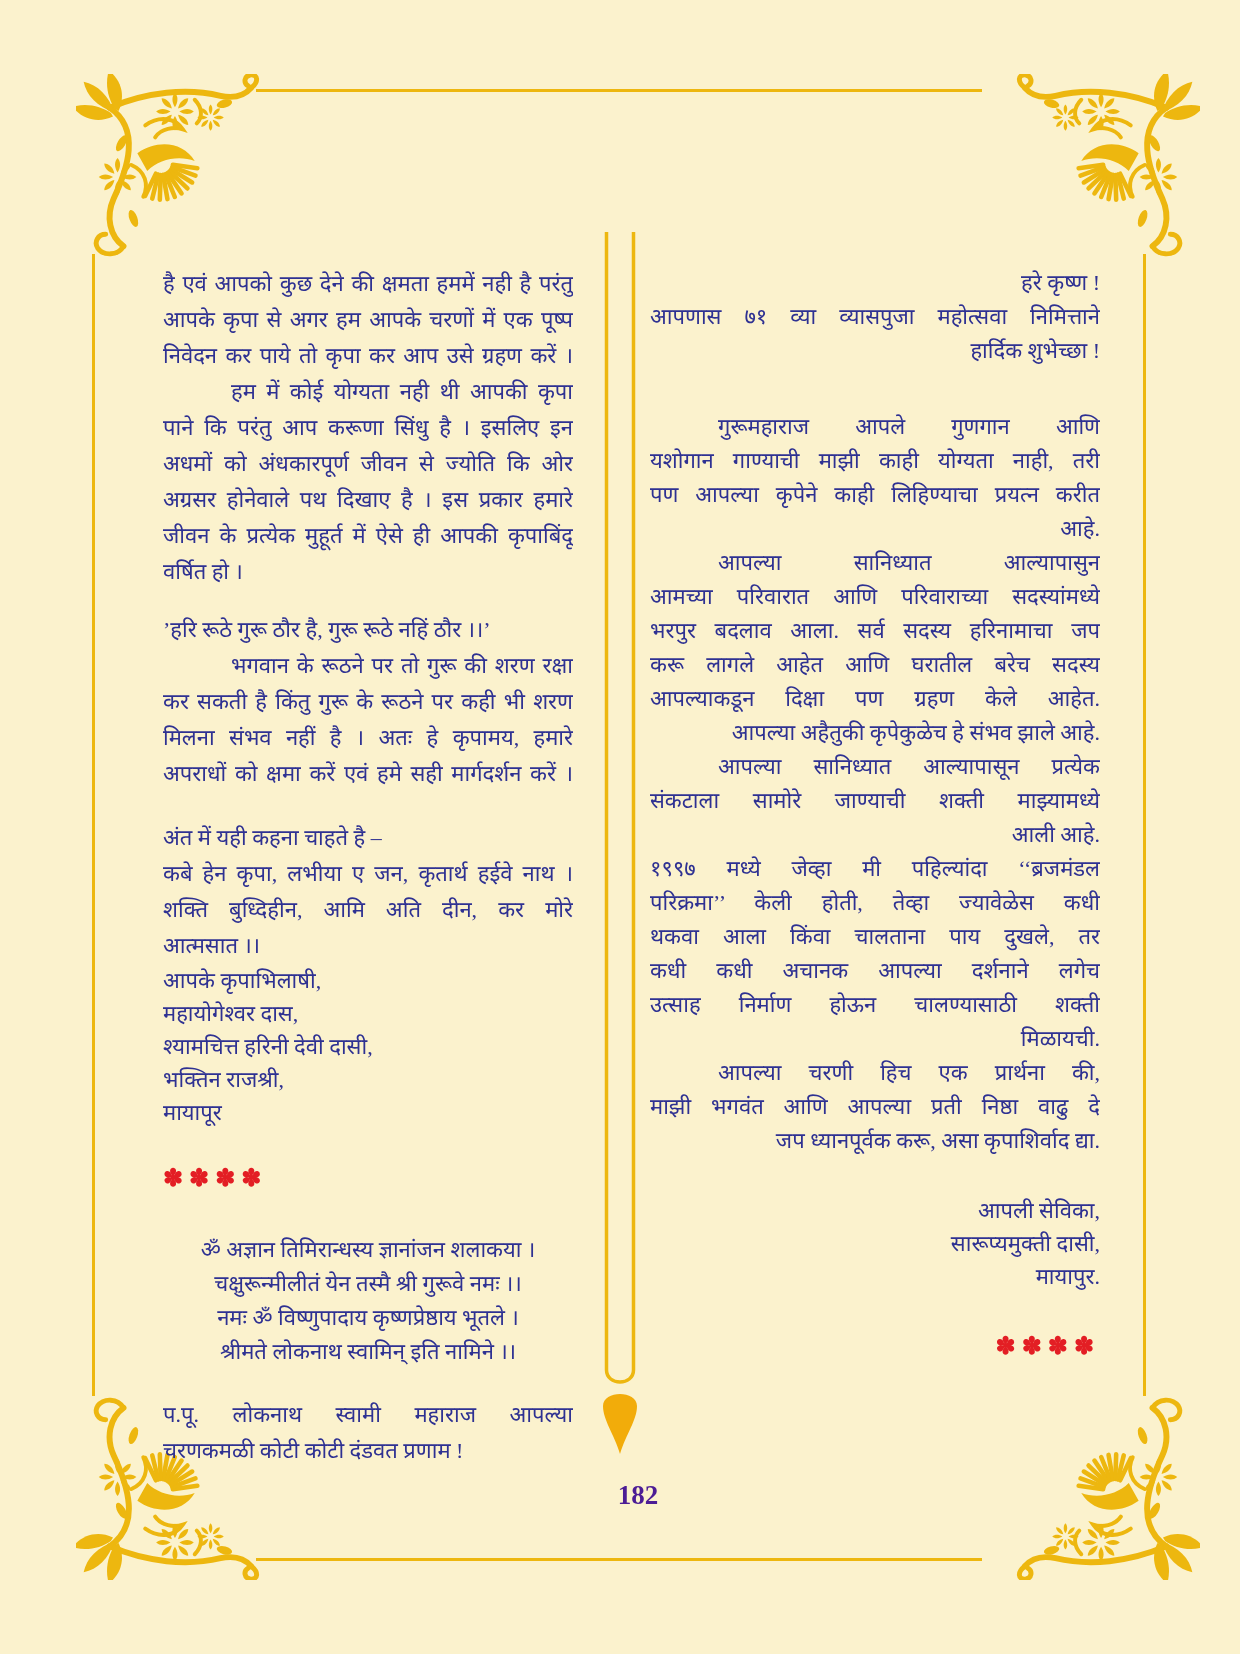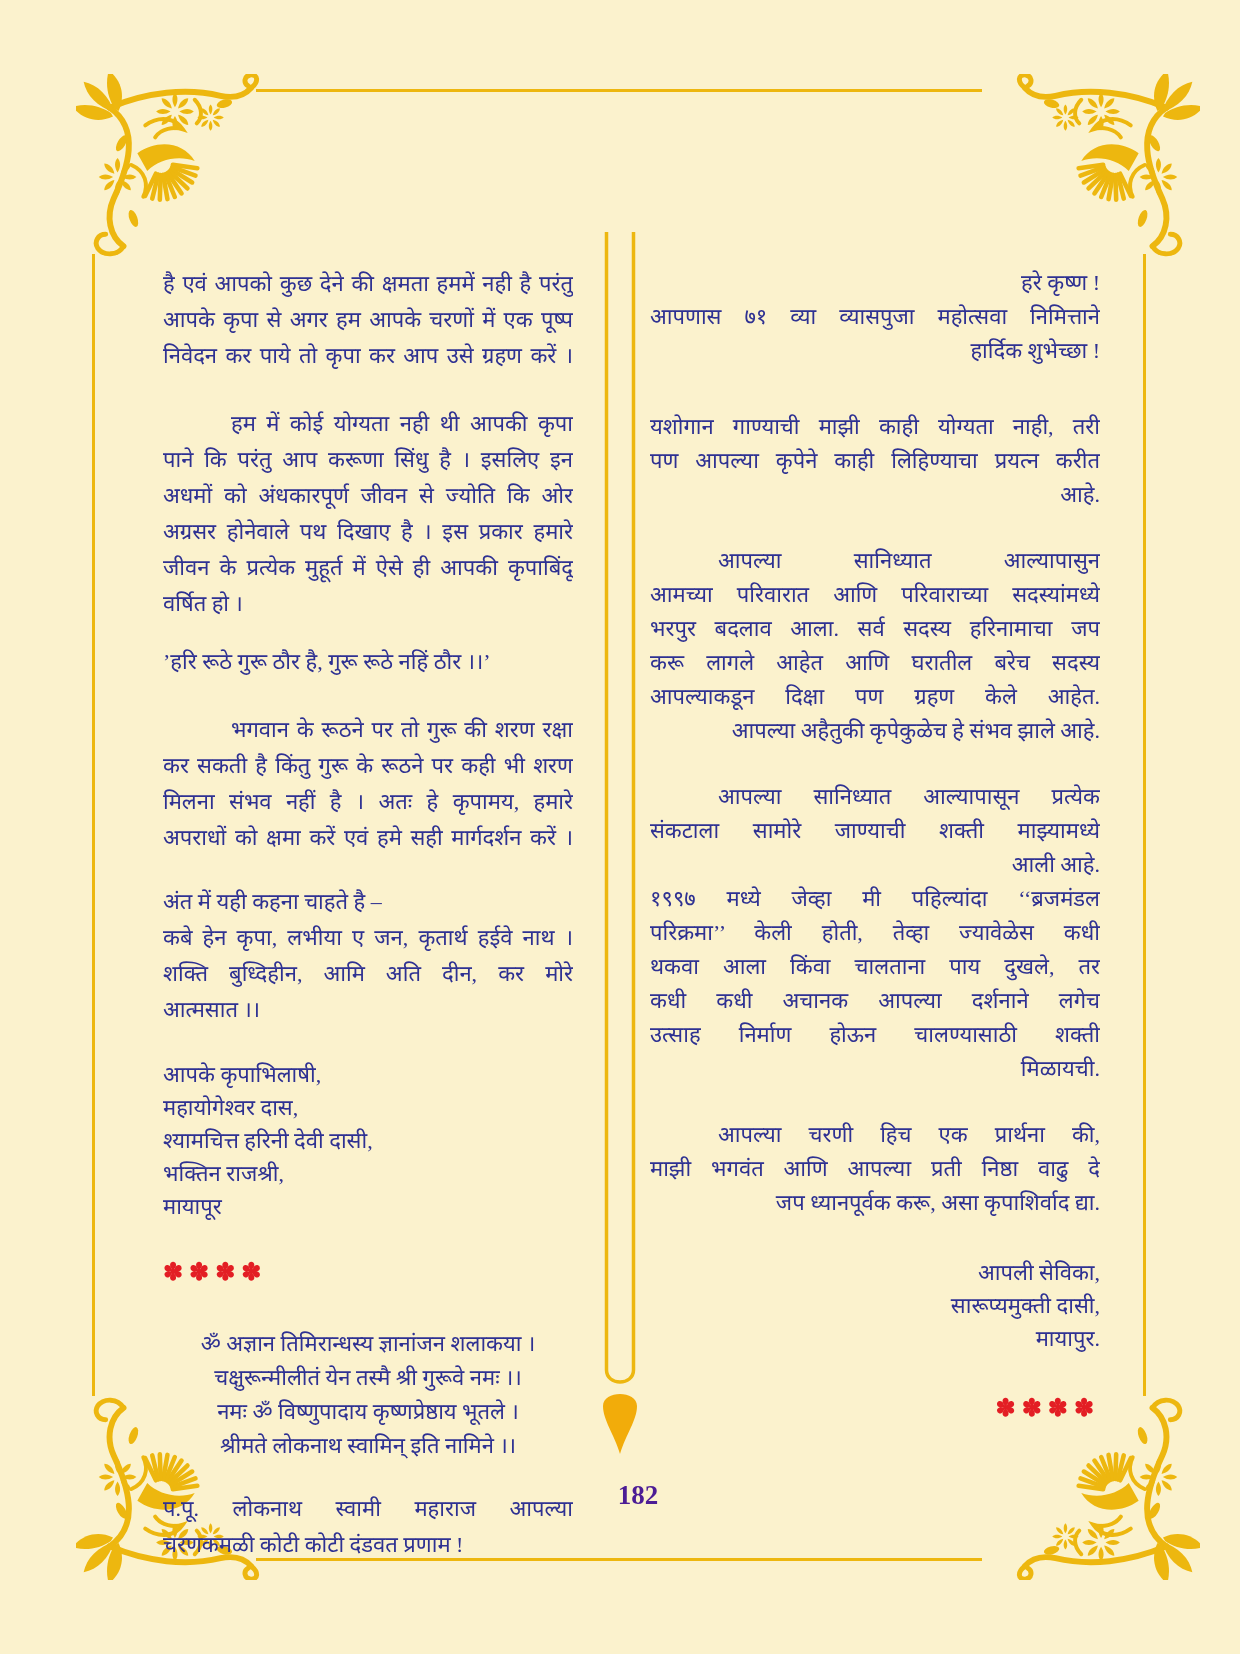--- a/index.html
+++ b/index.html
@@ -26,21 +26,21 @@
   .br{right:76px;bottom:74px;transform:scale(-1,-1);}
   
   .divider{position:absolute;left:594px;top:232px;}
   
   .col{position:absolute;top:266px;font-size:22px;}
   .col-left{left:163px;width:410px;}
   .col-right{left:650px;width:450px;}
   .line{height:36px;line-height:36px;overflow:hidden;white-space:normal;}
   .col-right .line{height:34px;line-height:34px;text-align:right;}
   .j{text-align:justify;text-align-last:justify;text-justify:inter-word;}
-  .ind{padding-left:68px;margin-top:32px;}
+  .ind{padding-left:68px;}
   .ctr{text-align:center;text-align-last:center;}
   .block-signature .line{height:33px;line-height:33px;}
   .block-invocation-verse .line{height:34px;line-height:34px;}
   .block-asterisk-separator .line{height:30px;line-height:30px;}
   .red{color:#E31E24;font-weight:bold;letter-spacing:6px;font-size:24px;}
   
   .pageno{
     position:absolute;left:0;top:1480px;width:100%;
     text-align:center;color:#4c1d95;font-weight:bold;font-size:27px;
   }
@@ -145,21 +145,21 @@
         <div class="line j">कर सकती है किंतु गुरू के रूठने पर कही भी शरण</div>
         <div class="line j">मिलना संभव नहीं है । अतः हे कृपामय, हमारे</div>
         <div class="line j">अपराधों को क्षमा करें एवं हमे सही मार्गदर्शन करें ।</div>
       </div>
       <div class="block block-closing-paragraph" style="margin-top: 28px;">
         <div class="line">अंत में यही कहना चाहते है –</div>
         <div class="line j">कबे हेन कृपा, लभीया ए जन, कृतार्थ हईवे नाथ ।</div>
         <div class="line j">शक्ति बुध्दिहीन, आमि अति दीन, कर मोरे</div>
         <div class="line">आत्मसात ।।</div>
       </div>
-      <div class="block block-signature" style="margin-top: 30px;">
+      <div class="block block-signature" style="">
         <div class="line">आपके कृपाभिलाषी,</div>
         <div class="line">महायोगेश्वर दास,</div>
         <div class="line">श्यामचित्त हरिनी देवी दासी,</div>
         <div class="line">भक्तिन राजश्री,</div>
         <div class="line">मायापूर</div>
       </div>
       <div class="block block-asterisk-separator" style="margin-top: 34px;">
         <div class="line red">✽✽✽✽</div>
       </div>
       <div class="block block-invocation-verse" style="margin-top: 40px;">
@@ -173,20 +173,21 @@
         <div class="line">चरणकमळी कोटी कोटी दंडवत प्रणाम !</div>
       </div>
     </div>
   <div class="col col-right">
       <div class="block block-greeting">
         <div class="line">हरे कृष्ण !</div>
         <div class="line j">आपणास ७१ व्या व्यासपुजा महोत्सवा निमित्ताने</div>
         <div class="line">हार्दिक शुभेच्छा !</div>
       </div>
       <div class="block block-paragraph" style="margin-top: 42px;">
+        <div class="line j ind">गुरूमहाराज आपले गुणगान आणि</div>
         <div class="line j">यशोगान गाण्याची माझी काही योग्यता नाही, तरी</div>
         <div class="line j">पण आपल्या कृपेने काही लिहिण्याचा प्रयत्न करीत</div>
         <div class="line">आहे.</div>
       </div>
       <div class="block block-paragraph">
         <div class="line j ind">आपल्या सानिध्यात आल्यापासुन</div>
         <div class="line j">आमच्या परिवारात आणि परिवाराच्या सदस्यांमध्ये</div>
         <div class="line j">भरपुर बदलाव आला. सर्व सदस्य हरिनामाचा जप</div>
         <div class="line j">करू लागले आहेत आणि घरातील बरेच सदस्य</div>
         <div class="line j">आपल्याकडून दिक्षा पण ग्रहण केले आहेत.</div>

